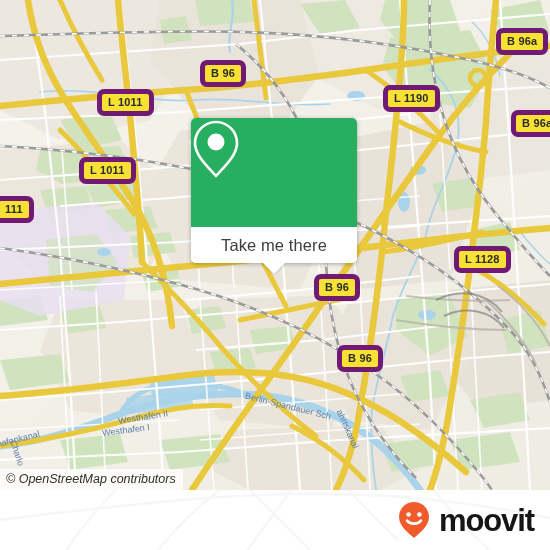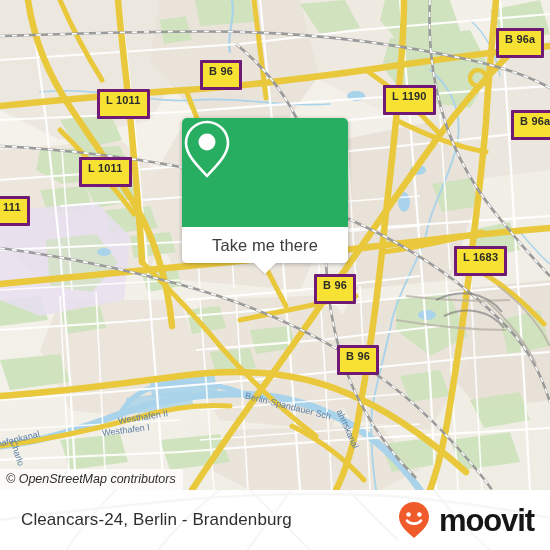--- a/index.html
+++ b/index.html
@@ -12,47 +12,47 @@
   #screen{position:relative;width:550px;height:550px;overflow:hidden;background:#f2efe9;}
 
   
   #map{position:absolute;left:0;top:0;width:550px;height:490px;overflow:hidden;background:#f4f1ea;}
   #map svg{position:absolute;left:0;top:0;}
 
   
   .shield{
     position:absolute;
     background:#f7e233;
-    border:3px solid #701a75;
-    border-radius:1px;
+    border:5px solid #701a75;
+    border-radius:7px;
     color:#2b2b2b;
     font-size:11px;
     font-weight:bold;
     line-height:14px;
-    padding:1px 6px 9px 6px;
+    padding:1px 6px 2px 6px;
     white-space:nowrap;
     letter-spacing:.2px;
     box-sizing:border-box;
     font-family:"Liberation Sans","DejaVu Sans",sans-serif;
   }
 
   
   .maplabel{
     position:absolute;
     color:#5a5a5a;
     font-size:9px;
     white-space:nowrap;
     font-family:"Liberation Sans","DejaVu Sans",sans-serif;
   }
   .waterlabel{color:#5b7fa6;}
 
   
   #callout{
     position:absolute;
-    left:182px;top:118px;
+    left:191px;top:118px;
     width:166px;
     border-radius:5px;
     box-shadow:0 1px 4px rgba(0,0,0,.30);
     background:#ffffff;
     overflow:visible;
   }
   #callout-top{
     background:#27ae60;
     height:109px;
     border-radius:5px 5px 0 0;
@@ -336,21 +336,21 @@
       </g>
     </svg>
 
     <div class="shield" style="left:200px;top:60px;">B 96</div>
     <div class="shield" style="left:496px;top:28px;">B 96a</div>
     <div class="shield" style="left:511px;top:110px;">B 96a</div>
     <div class="shield" style="left:383px;top:85px;">L 1190</div>
     <div class="shield" style="left:97px;top:89px;">L 1011</div>
     <div class="shield" style="left:79px;top:157px;">L 1011</div>
     <div class="shield" style="left:-6px;top:196px;">111</div>
-    <div class="shield" style="left:454px;top:246px;">L 1683</div>
+    <div class="shield" style="left:454px;top:246px;">L 1128</div>
     <div class="shield" style="left:314px;top:274px;">B 96</div>
     <div class="shield" style="left:337px;top:345px;">B 96</div>
 
     <div class="maplabel waterlabel" style="left:118px;top:412px;transform:rotate(-9deg);">Westhafen II</div>
     <div class="maplabel waterlabel" style="left:102px;top:425px;transform:rotate(-7deg);">Westhafen I</div>
     <div class="maplabel waterlabel" style="left:-4px;top:434px;transform:rotate(-14deg);">hafenkanal</div>
     <div class="maplabel waterlabel" style="left:4px;top:448px;transform:rotate(72deg);">Charlo</div>
     <div class="maplabel waterlabel" style="left:244px;top:401px;transform:rotate(14deg);">Berlin-Spandauer Sch</div>
     <div class="maplabel waterlabel" style="left:327px;top:424px;transform:rotate(66deg);">ahrtskanal</div>
 
@@ -376,21 +376,20 @@
       <g stroke="#8a8a8a" stroke-width="2.4" fill="none">
         <path d="M60 560 C80 528 104 500 130 476"></path>
         <path d="M150 560 C176 526 206 498 240 476"></path>
         <path d="M0 520 C60 512 120 506 180 500 C250 494 320 492 390 496 C450 500 500 508 550 518"></path>
         <path d="M330 470 C352 494 374 518 398 540"></path>
         <path d="M420 470 C440 500 464 528 492 552"></path>
         <path d="M250 490 L320 560"></path>
         <path d="M300 478 L240 560"></path>
       </g>
     </svg>
-    <div id="bottom-title">Cleancars-24, Berlin - Brandenburg</div>
     <div id="logo">
       <svg width="34" height="38" viewBox="0 0 34 38">
         <path d="M17 1 C8.7 1 2 7.7 2 16 C2 25.5 12.5 33 17 37 C21.5 33 32 25.5 32 16 C32 7.7 25.3 1 17 1 Z" fill="#ef5b2b"></path>
         <circle cx="11.6" cy="13.5" r="2.3" fill="#ffffff"></circle>
         <circle cx="22.4" cy="13.5" r="2.3" fill="#ffffff"></circle>
         <path d="M10 19.5 C12.5 23.6 21.5 23.6 24 19.5" fill="none" stroke="#ffffff" stroke-width="2.6" stroke-linecap="round"></path>
       </svg>
       <span id="logo-text">moovit</span>
     </div>
   </div>

